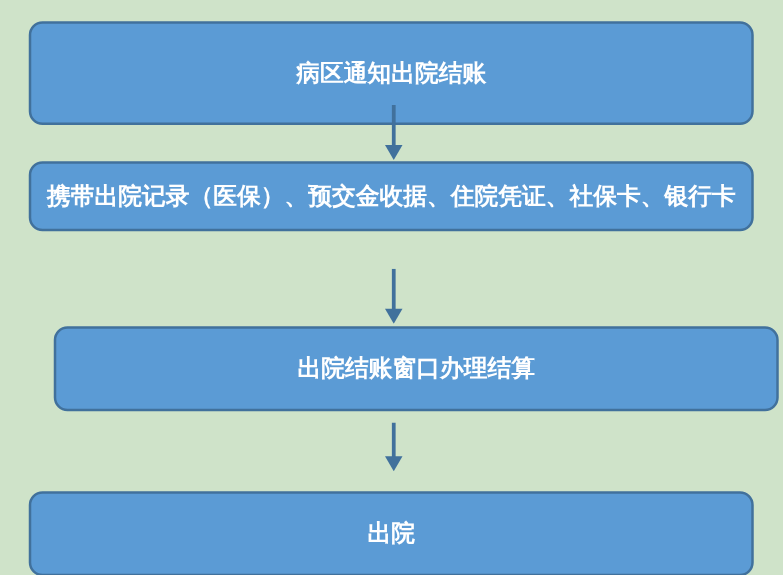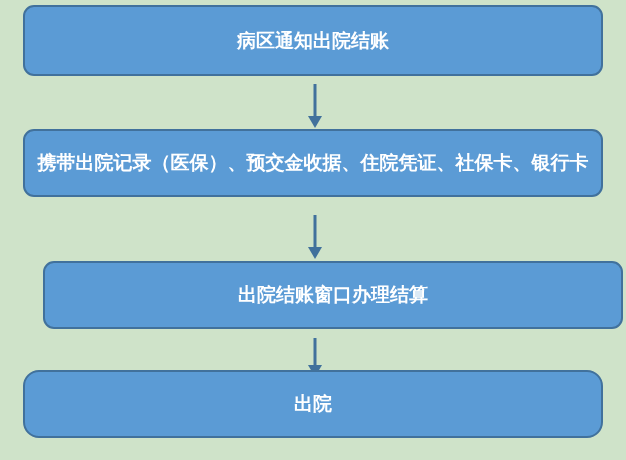--- a/index.html
+++ b/index.html
@@ -31,24 +31,24 @@
     border-radius:11px;
     display:flex;
     align-items:center;
     justify-content:center;
     color:var(--text-color);
     font-size:19px;
     font-weight:bold;
     white-space:nowrap;
     text-align:center;
   }
-  .step-1{top:5px;height:71px;align-items:center;}
-  .step-2{top:129px;height:68px;}
+  .step-1{top:17px;height:83px;align-items:center;}
+  .step-2{top:129px;height:56px;}
   .step-3{top:261px;height:68px;margin-left:20px;}
-  .step-4{top:370px;height:68px;border-radius:16px;}
+  .step-4{top:393px;height:68px;}
   .flow-arrow{
     position:absolute;
     left:305px;
     width:20px;
   }
   .arrow-1{top:84px;height:44px;}
   .arrow-2{top:215px;height:44px;}
   .arrow-3{top:338px;height:39px;}
   .flow-arrow svg{display:block;width:100%;height:100%;}
   .flow-arrow line{stroke:var(--arrow-color);stroke-width:3;}

